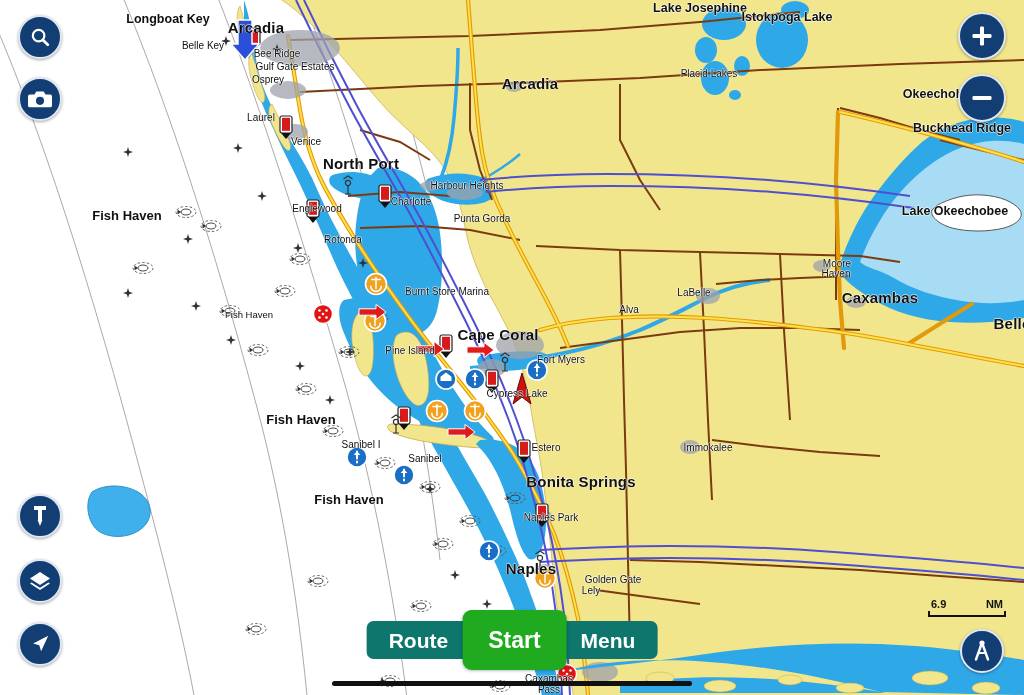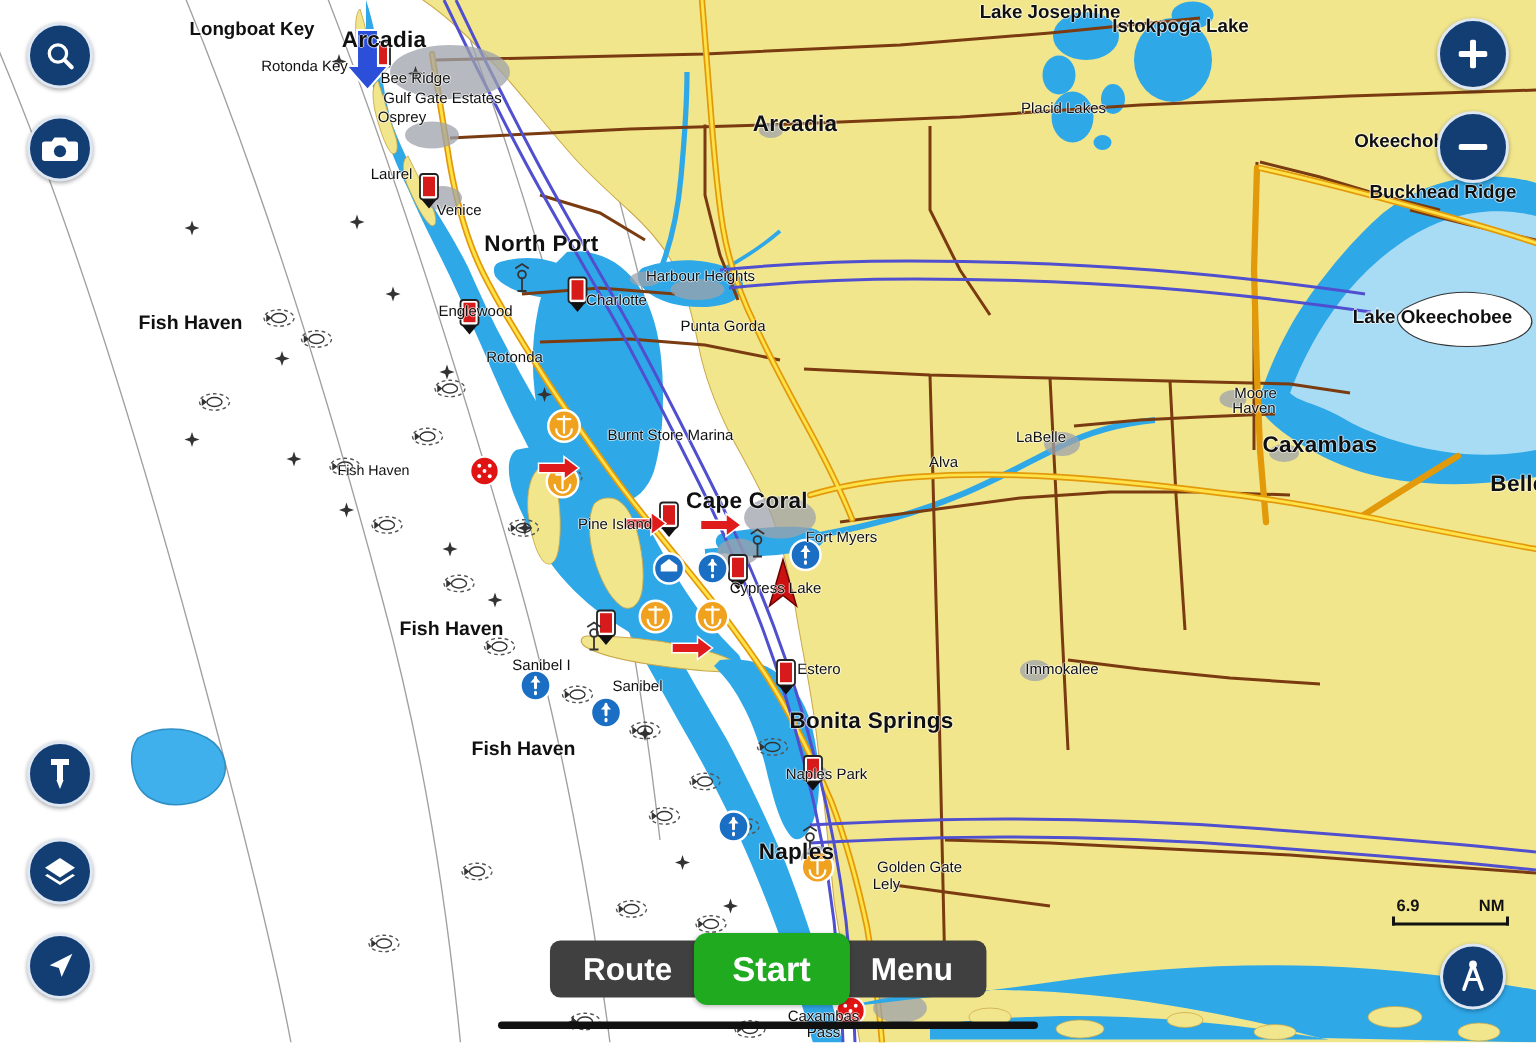--- a/index.html
+++ b/index.html
@@ -59,32 +59,32 @@
   }
   .act-btn {
     border: none;
     color: #ffffff;
     font-family: "Liberation Sans", sans-serif;
     font-weight: 700;
     cursor: pointer;
     line-height: 1;
   }
   #route-button, #menu-button {
-    background: #404040;
+    background: #0f766e;
     font-size: 21px;
     height: 38px;
     padding: 0 22px;
     border-radius: 7px;
   }
   #route-button { padding-right: 32px; margin-right: -18px; }
   #menu-button  { padding-left: 32px; margin-left: -18px; }
   #start-button {
     background: #1faa1f;
     font-size: 23px;
-    height: 48px;
+    height: 60px;
     padding: 0 26px;
     border-radius: 9px;
     position: relative;
     z-index: 2;
     box-shadow: 0 1px 3px rgba(0,0,0,.25);
   }
 
   
   #scale-bar {
     position: absolute;
@@ -522,21 +522,21 @@
       <div class="lbl city-major" style="left: 880px; top: 297px;">Caxambas</div>
       <div class="lbl city-major" style="left: 581px; top: 481px;">Bonita Springs</div>
       <div class="lbl city-major" style="left: 531px; top: 568px;">Naples</div>
       <div class="lbl city-major" style="left: 1012px; top: 323px;">Belle</div>
       <div class="lbl city-mid" style="left: 168px; top: 19px;">Longboat Key</div>
       <div class="lbl city-mid" style="left: 700px; top: 8px;">Lake Josephine</div>
       <div class="lbl city-mid" style="left: 787px; top: 17px;">Istokpoga Lake</div>
       <div class="lbl city-mid" style="left: 940px; top: 74px; margin-top: 20px;">Okeechobee</div>
       <div class="lbl city-mid" style="left: 955px; top: 211px;">Lake Okeechobee</div>
       <div class="lbl city-mid" style="left: 962px; top: 128px;">Buckhead Ridge</div>
-      <div class="lbl city-small" style="left: 203px; top: 45px;">Rotonda Key</div>
+      <div class="lbl city-small" style="left: 203px; top: 45px;">Belle Key</div>
       <div class="lbl city-small" style="left: 277px; top: 53px;">Bee Ridge</div>
       <div class="lbl city-small" style="left: 295px; top: 66px;">Gulf Gate Estates</div>
       <div class="lbl city-small" style="left: 268px; top: 79px;">Osprey</div>
       <div class="lbl city-small" style="left: 261px; top: 117px;">Laurel</div>
       <div class="lbl city-small" style="left: 306px; top: 141px;">Venice</div>
       <div class="lbl city-small" style="left: 709px; top: 73px;">Placid Lakes</div>
       <div class="lbl city-small" style="left: 467px; top: 185px;">Harbour Heights</div>
       <div class="lbl city-small" style="left: 411px; top: 201px;">Charlotte</div>
       <div class="lbl city-small" style="left: 482px; top: 218px;">Punta Gorda</div>
       <div class="lbl city-small" style="left: 317px; top: 208px;">Englewood</div>

